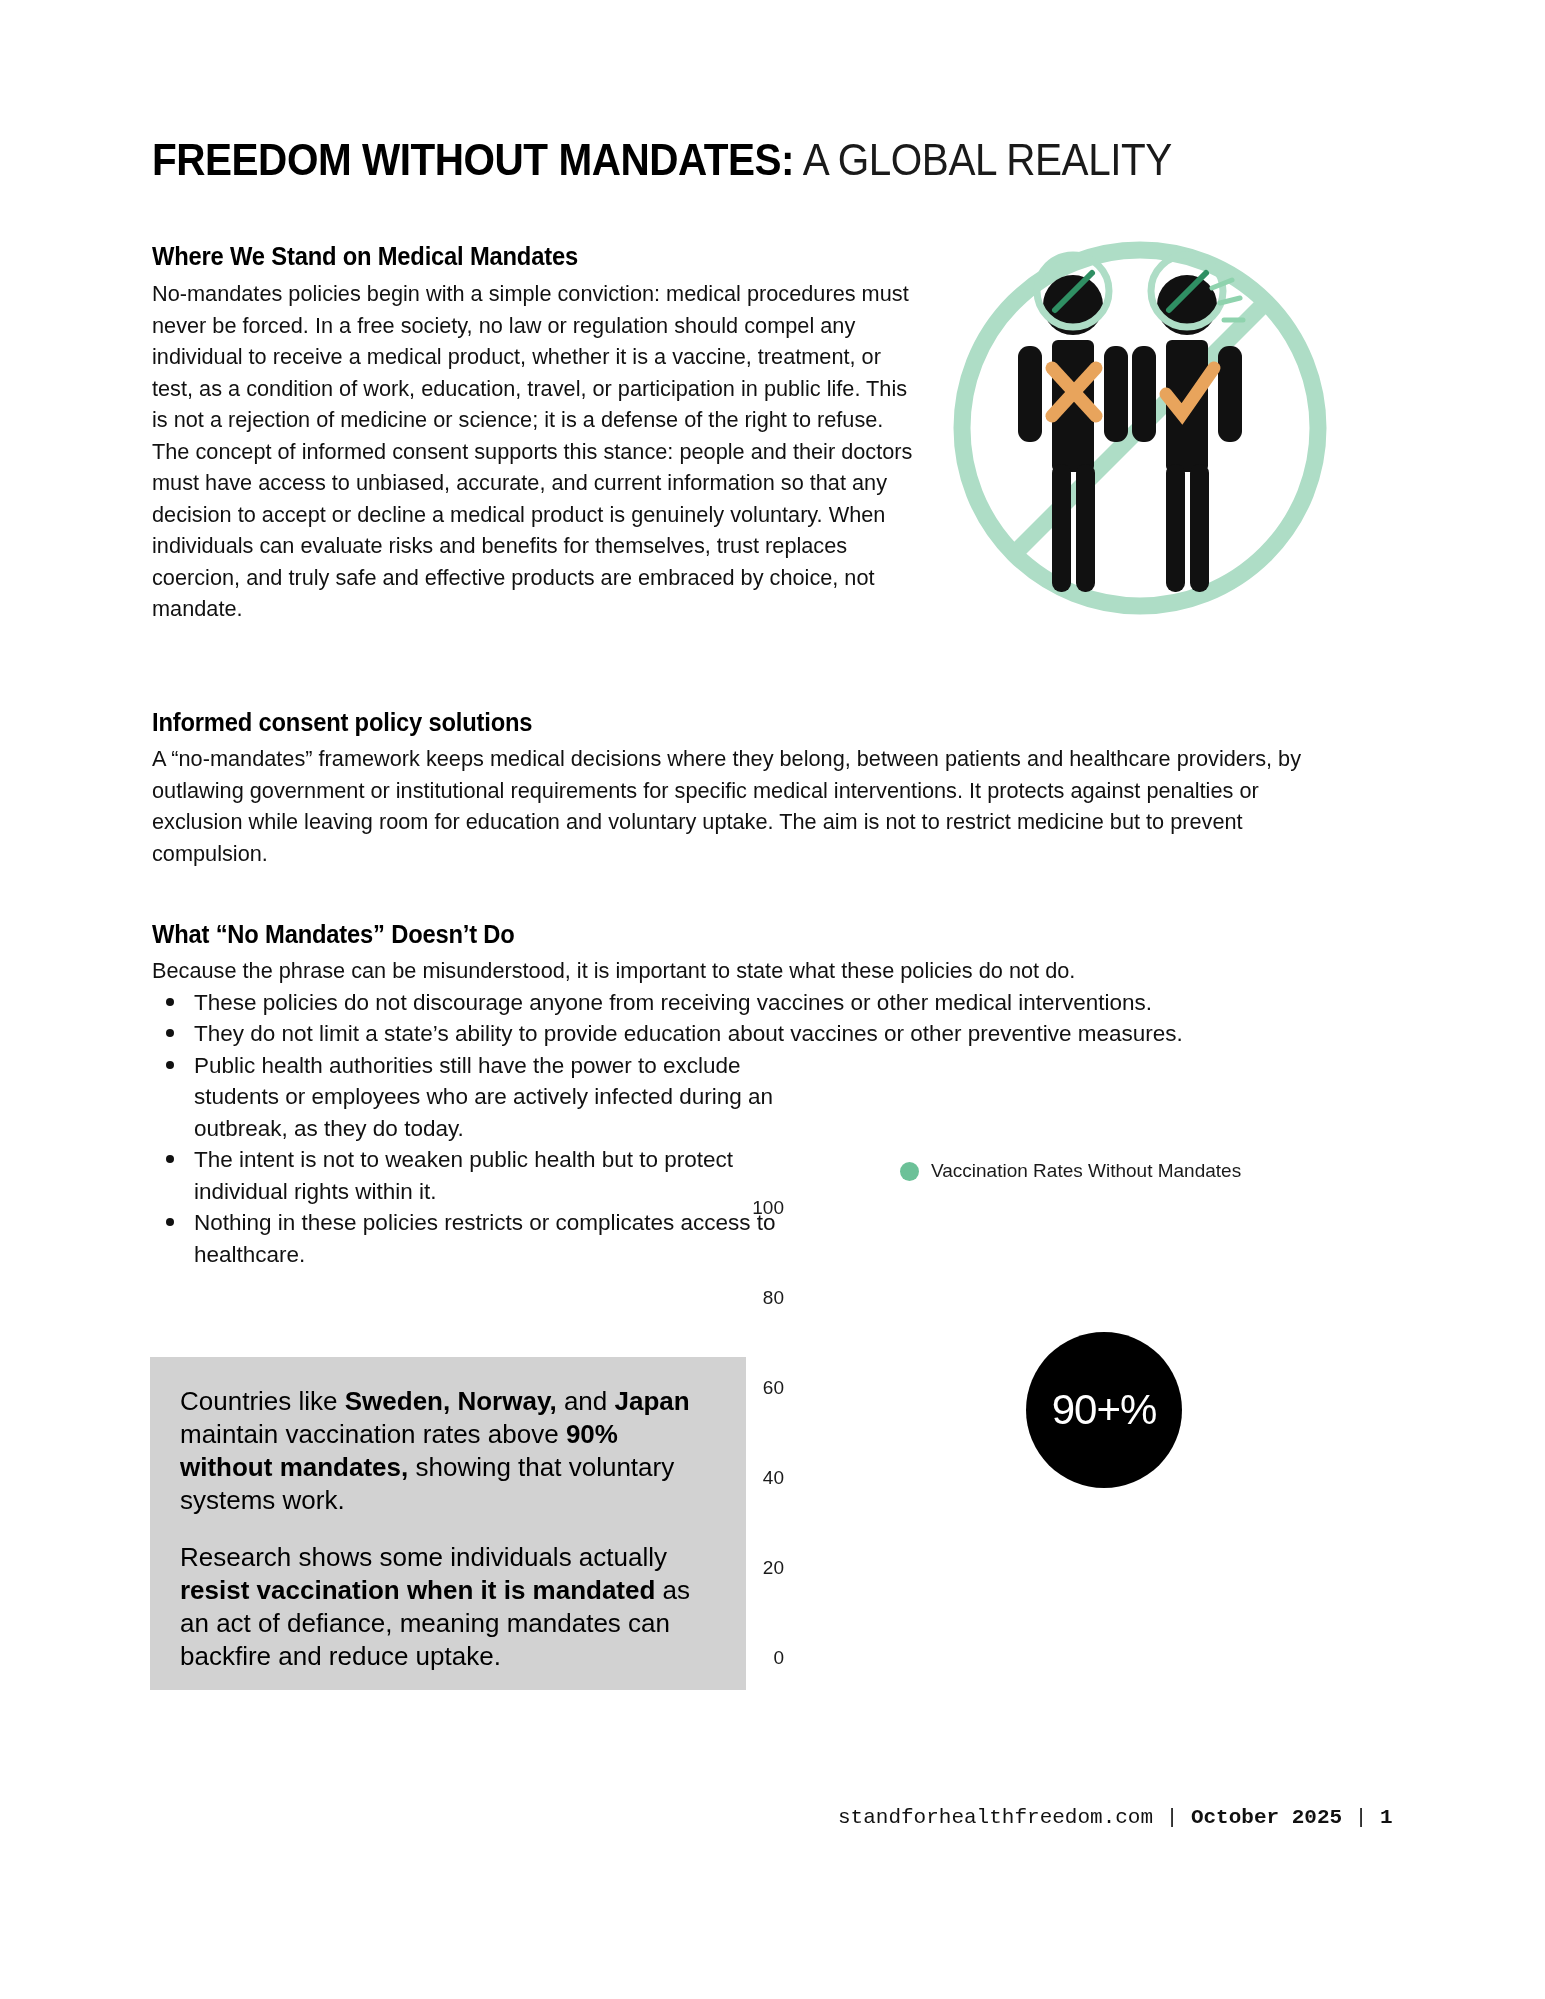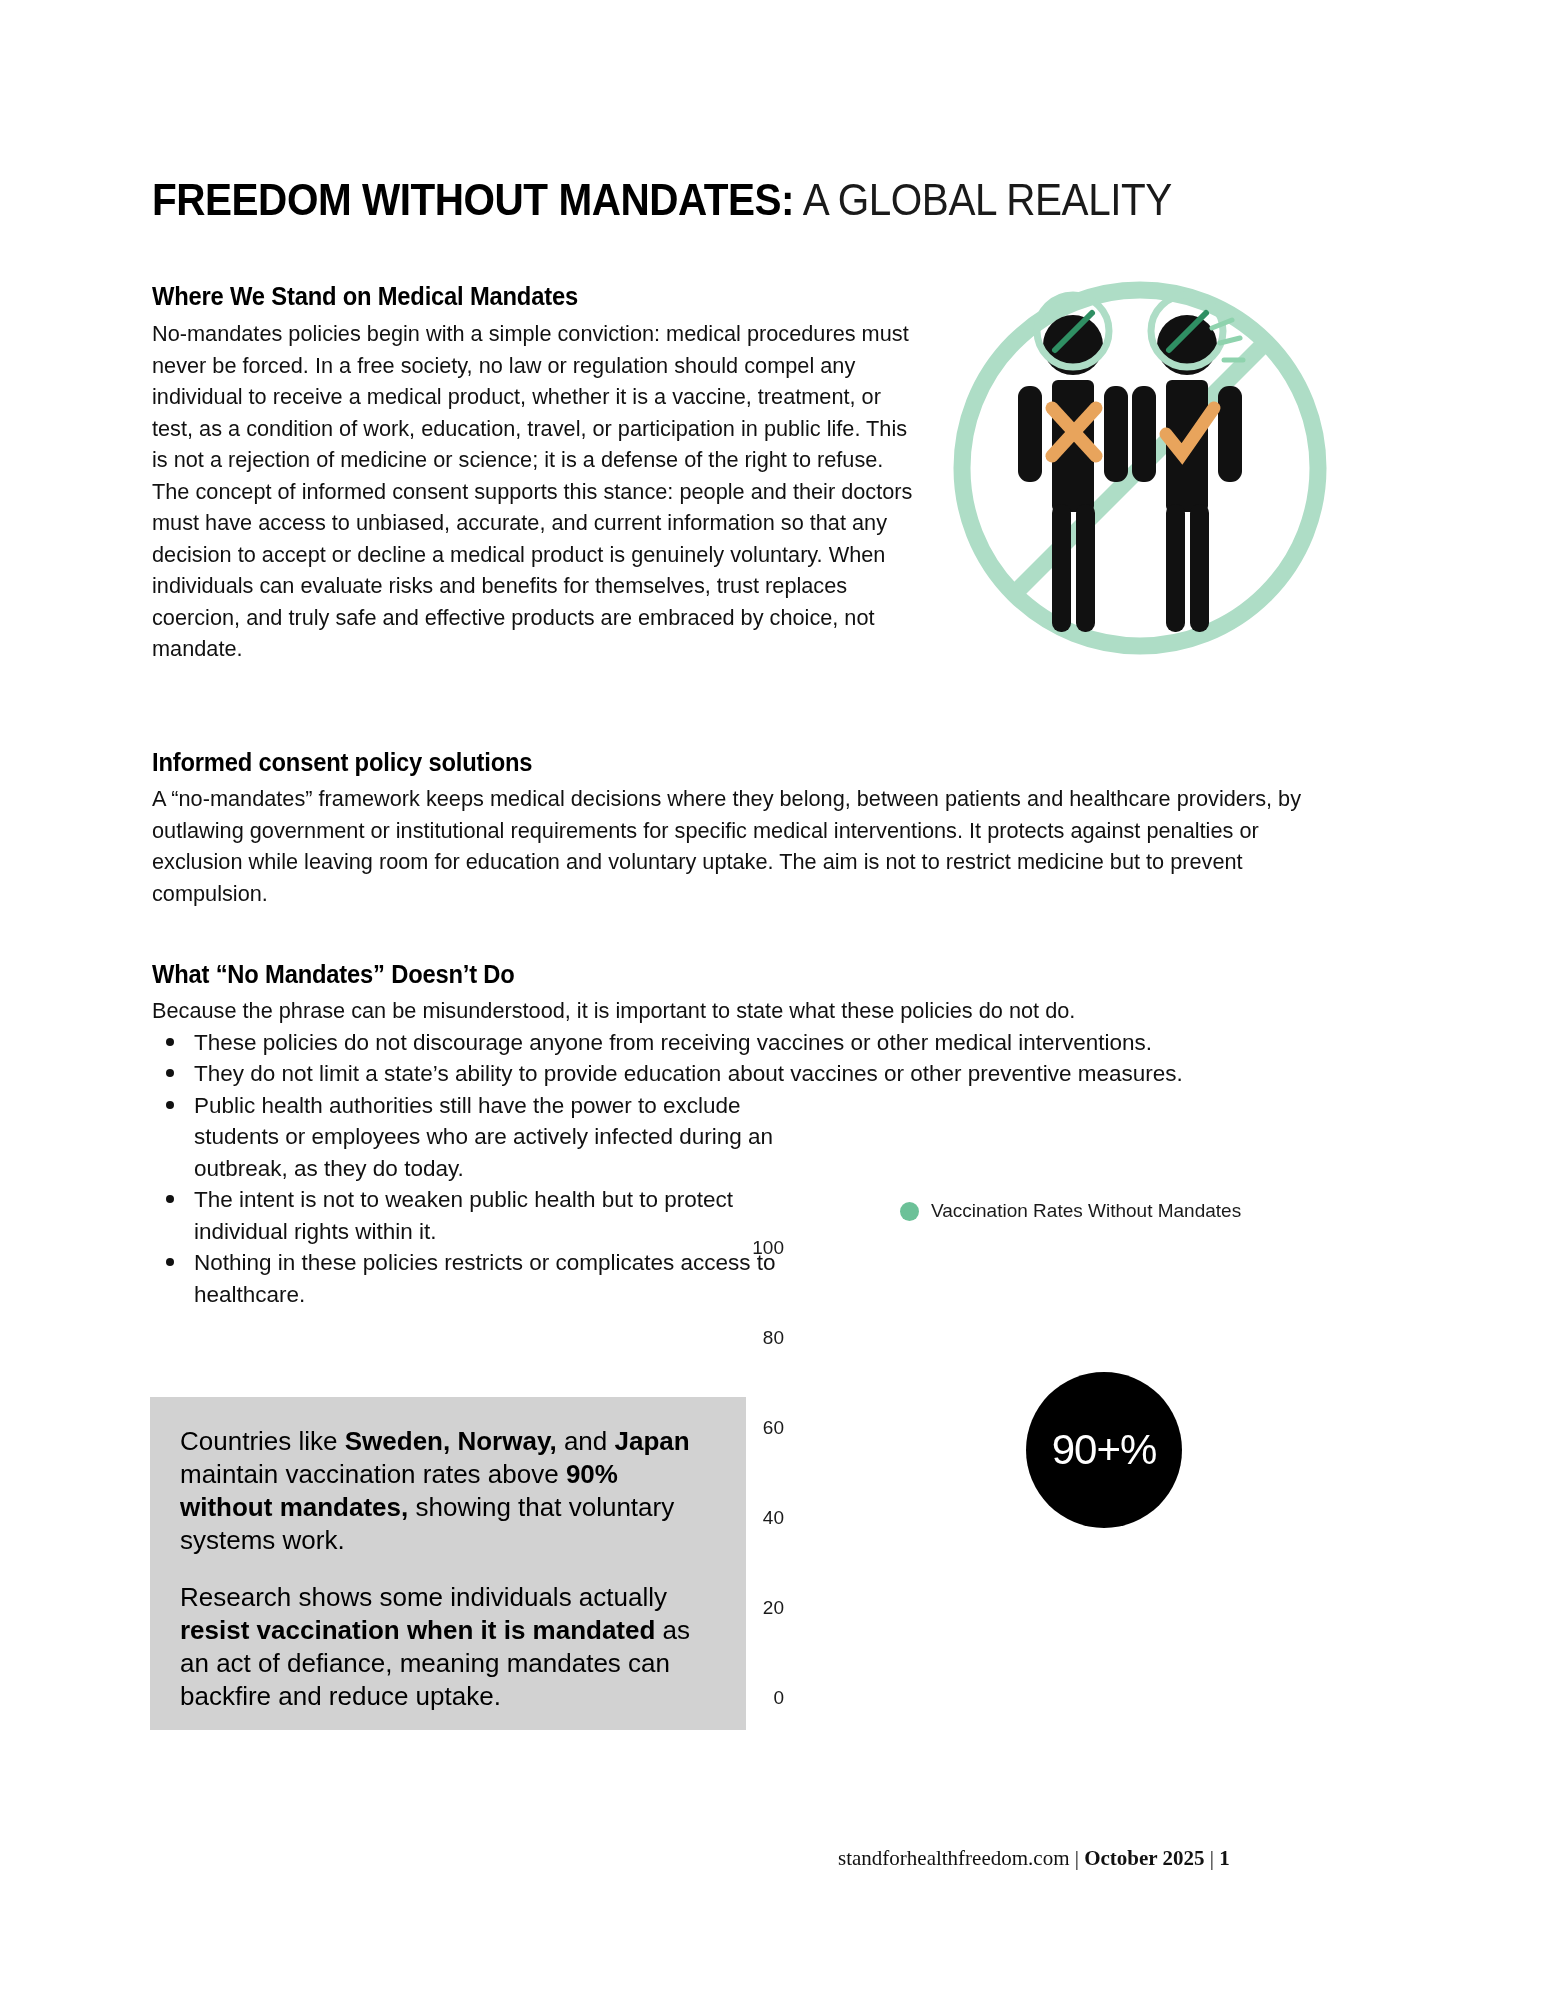--- a/index.html
+++ b/index.html
@@ -7,21 +7,20 @@
     width:1545px;height:1999px;
     background:#ffffff;
     font-family:"Liberation Sans", sans-serif;
     color:#000;
     position:relative;
     overflow:hidden;
   }
   .page{
     position:absolute;left:0;top:0;width:1545px;height:1712px;
     background:#fff;
-    margin-top:40px;
   }
   
   .title{
     position:absolute;left:152px;top:135px;width:1250px;
     font-family:"Liberation Sans", sans-serif;
     font-size:44px;
     letter-spacing:-0.5px;
     white-space:nowrap;
     transform:scaleX(0.92);
     transform-origin:left center;
@@ -141,21 +140,21 @@
     transform:scaleX(0.92);transform-origin:left center;white-space:nowrap;
   }
   #logo .l2{
     font-family:"Liberation Sans", sans-serif;
     font-size:18px;letter-spacing:2.6px;color:#111;margin-top:2px;
     transform:scaleX(0.95);transform-origin:left center;white-space:nowrap;
   }
   #logo .rule2{width:228px;height:3px;background:#6cc198;margin-top:7px;}
   #footer-text{
     position:absolute;left:838px;top:1806px;
-    font-family:Liberation Serif, serif;
+    font-family:Liberation Mono, monospace;
     font-size:21px;color:#111;white-space:nowrap;
   }
   #footer-text b{font-weight:bold;}
 </style>
 </head>
 <body>
 
 <div class="page">
 
   <div class="title">

